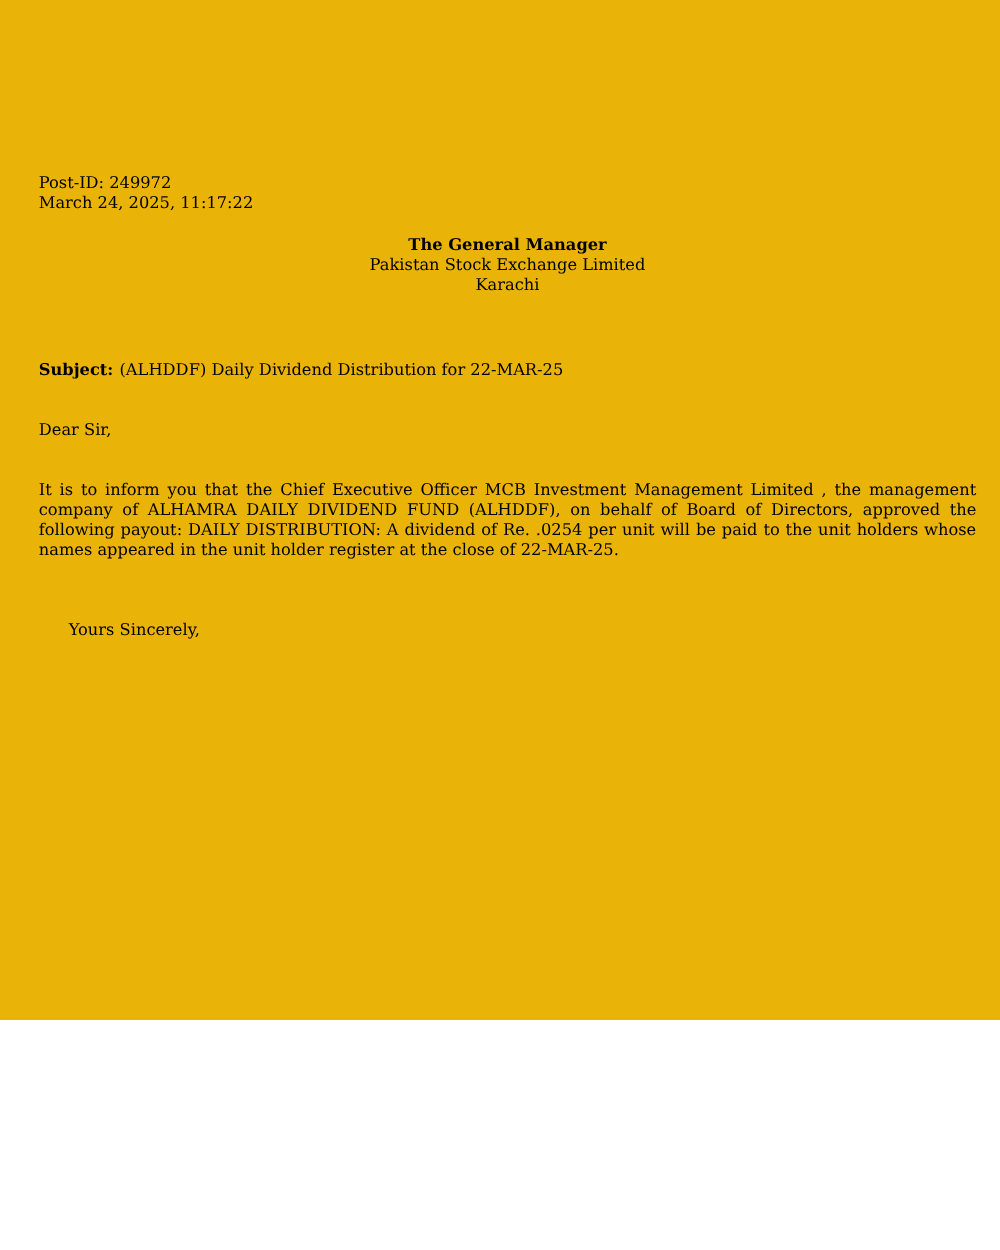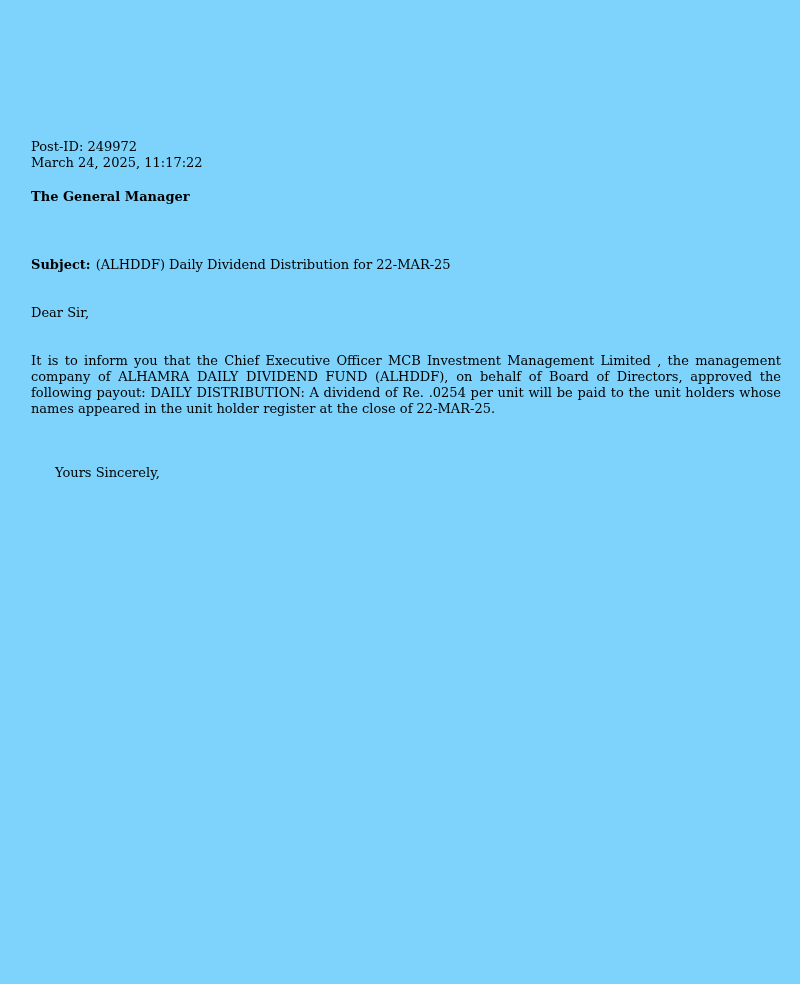--- a/index.html
+++ b/index.html
@@ -3,22 +3,22 @@
 <meta charset="utf-8">
 <style>
   html, body {
     margin: 0;
     padding: 0;
     background: #ffffff;
   }
   .page {
     position: relative;
     width: 800px;
-    height: 984px;
-    background: #7dd3fc;
+    height: 816px;
+    background: #eab308;
     font-family: "DejaVu Serif", "Liberation Serif", serif;
     font-size: 13px;
     line-height: 16px;
     color: #000000;
     overflow: hidden;
   }
   .content {
     position: absolute;
     left: 31px;
     top: 139px;
@@ -28,20 +28,21 @@
     line-height: 16px;
   }
   .recipient-block {
     margin-top: 18px;
   }
   .recipient-title {
     font-weight: bold;
   }
   .recipient-block div {
     line-height: 16px;
+    text-align: center;
   }
   .subject-line {
     margin-top: 52px;
   }
   .subject-label {
     font-weight: bold;
   }
   .subject-text {
     margin-left: 5px;
     text-align: right;
@@ -64,20 +65,22 @@
 <div class="page">
   <div class="content">
 
     <div class="meta-block">
       <div>Post-ID: 249972</div>
       <div>March 24, 2025, 11:17:22</div>
     </div>
 
     <div class="recipient-block">
       <div class="recipient-title">The General Manager</div>
+      <div>Pakistan Stock Exchange Limited</div>
+      <div>Karachi</div>
     </div>
 
     <div class="subject-line">
       <span class="subject-label">Subject:</span><span class="subject-text">(ALHDDF) Daily Dividend Distribution for 22-MAR-25</span>
     </div>
 
     <div class="salutation">Dear Sir,</div>
 
     <div class="body-paragraph">It is to inform you that the Chief Executive Officer MCB Investment Management Limited , the management company of ALHAMRA DAILY DIVIDEND FUND (ALHDDF), on behalf of Board of Directors, approved the following payout: DAILY DISTRIBUTION: A dividend of Re. .0254 per unit will be paid to the unit holders whose names appeared in the unit holder register at the close of 22-MAR-25.</div>
 

